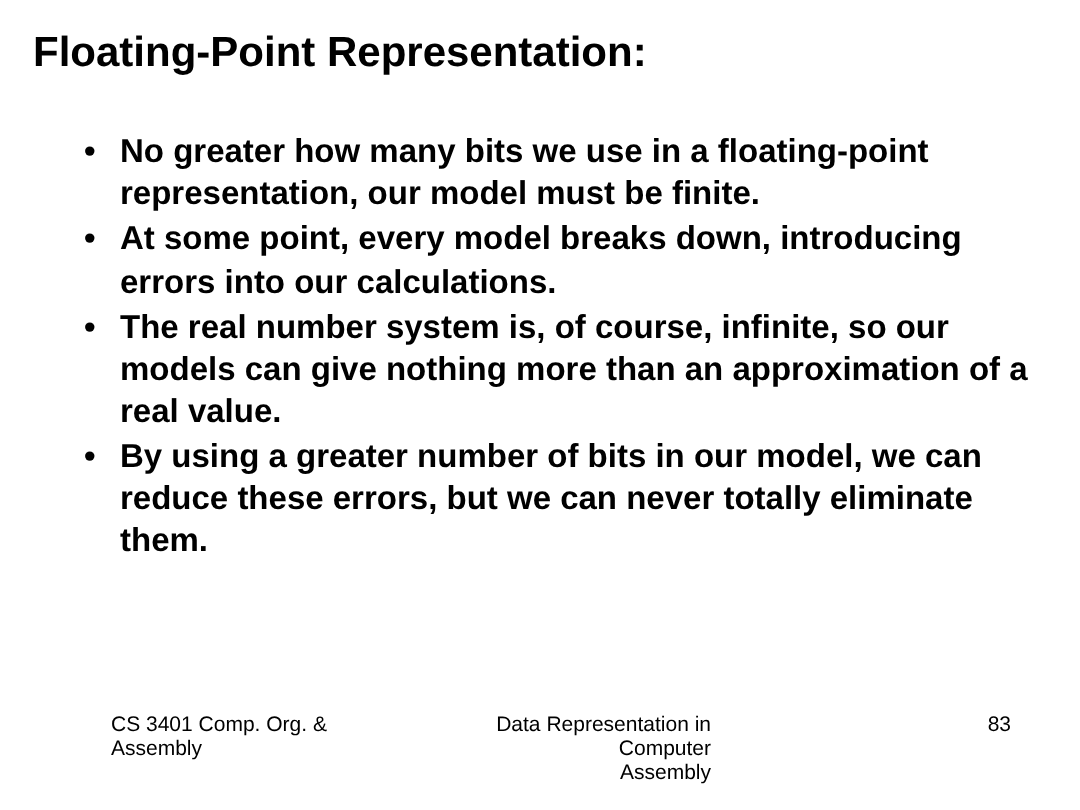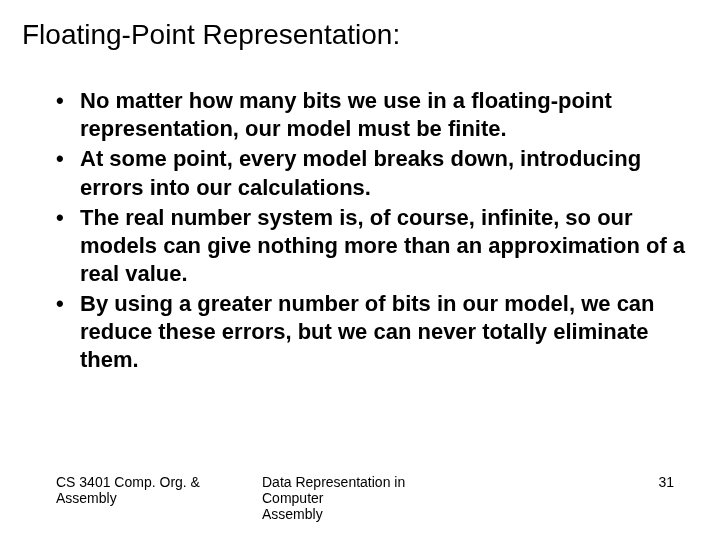--- a/index.html
+++ b/index.html
@@ -1,43 +1,43 @@
 <!DOCTYPE html>
 <html><head>
 <meta charset="utf-8">
 <style>
   * { margin: 0; padding: 0; box-sizing: border-box; }
   html, body { width: 720px; height: 540px; background: #fff; font-family: Arial, Helvetica, sans-serif; color: #000; }
   .slide { width: 720px; height: 540px; position: relative; padding: 18px 22px 0 22px; }
-  .title { font-size: 28px; font-weight: normal; line-height: 1.18; margin-bottom: 36px; }
+  .title { font-size: 28px; font-weight: bold; line-height: 1.18; margin-bottom: 36px; }
   .content { padding-left: 30px; }
   .bullets { list-style: none; }
   .bullets li { position: relative; font-size: 22px; font-weight: bold; line-height: 1.28; padding-left: 28px; margin-bottom: 2px; }
   .bullets li::before { content: "•"; position: absolute; left: 4px; top: 0; font-size: 22px; font-weight: bold; }
-  .footer { position: absolute; left: 0; right: 0; bottom: 18px; display: flex; align-items: flex-start; font-size: 14px; font-weight: normal; }
+  .footer { position: absolute; left: 18px; right: 0; bottom: 18px; display: flex; align-items: flex-start; font-size: 14px; font-weight: normal; }
   .footer .left { flex: 1; padding-left: 56px; text-align: left; }
-  .footer .center { flex: 1; text-align: left; }
+  .footer .center { flex: 1; text-align: right; }
   .footer .right { flex: 1; padding-right: 46px; text-align: right; }
 </style>
 </head>
 <body>
 
 <div class="slide">
   <div class="title">
     <div>Floating-Point Representation:</div>
   </div>
   <div class="content">
     <ul class="bullets">
-      <li>No matter how many bits we use in a floating-point representation, our model must be finite.</li>
+      <li>No greater how many bits we use in a floating-point representation, our model must be finite.</li>
       <li>At some point, every model breaks down, introducing errors into our calculations.</li>
       <li>The real number system is, of course, infinite, so our models can give nothing more than an approximation of a real value.</li>
       <li>By using a greater number of bits in our model, we can reduce these errors, but we can never totally eliminate them.</li>
     </ul>
   </div>
   <div class="footer">
     <div class="left">CS 3401 Comp. Org. &amp; Assembly</div>
     <div class="center">
       <div>Data Representation in Computer</div>
       <div>Assembly</div>
     </div>
-    <div class="right">31</div>
+    <div class="right">83</div>
   </div>
 </div>
 
 </body></html>

